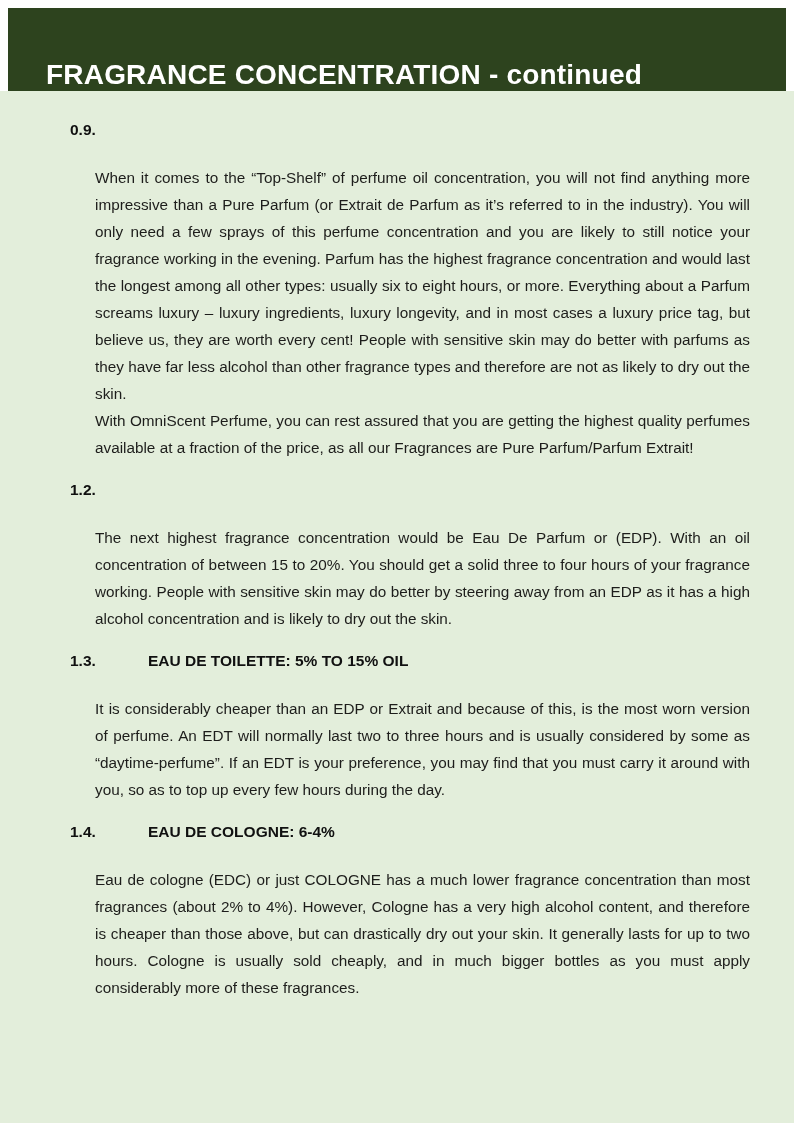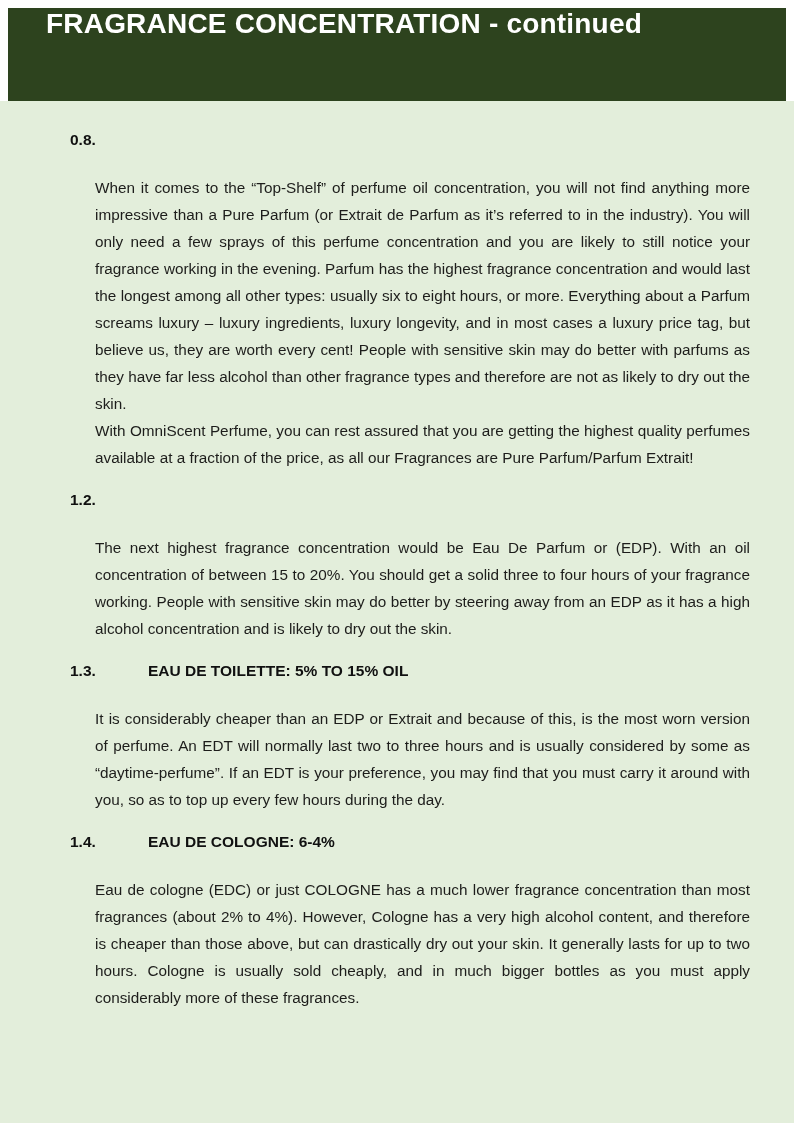--- a/index.html
+++ b/index.html
@@ -18,23 +18,23 @@
     background: var(--color-page_bg, #e3eedb);
     font-family: "Liberation Sans", sans-serif;
     -webkit-font-smoothing: antialiased;
   }
   .header-wrap {
     background: var(--color-margin_bg, #ffffff);
     padding: 8px 8px 0 8px;
   }
   .header-band {
     background: var(--color-header_bg, #2d431e);
-    height: 93px;
+    height: 83px;
     display: flex;
-    align-items: flex-start;
+    align-items: flex-end;
     padding-left: 38px;
   }
   .page-title {
     margin: 0;
     color: var(--color-title_text, #ffffff);
     font-size: 28px;
     font-weight: 700;
     letter-spacing: 0.2px;
     white-space: nowrap;
   }
@@ -72,21 +72,21 @@
   <div class="header-wrap">
     <div class="header-band">
       <h1 class="page-title">FRAGRANCE CONCENTRATION - continued</h1>
     </div>
   </div>
 
   <div class="content">
 
     <section class="sec">
       <div class="sec-head">
-        <span class="sec-num">0.8.</span>
+        <span class="sec-num">0.9.</span>
       </div>
       <p class="body-text">When it comes to the “Top-Shelf” of perfume oil concentration, you will not find anything more impressive than a Pure Parfum (or Extrait de Parfum as it’s referred to in the industry).  You will only need a few sprays of this perfume concentration and you are likely to still notice your fragrance working in the evening. Parfum has the highest fragrance concentration and would last the longest among all other types: usually six to eight hours, or more. Everything about a Parfum screams luxury – luxury ingredients, luxury longevity, and in most cases a luxury price tag, but believe us, they are worth every cent! People with sensitive skin may do better with parfums as they have far less alcohol than other fragrance types and therefore are not as likely to dry out the skin.</p>
       <p class="body-text">With OmniScent Perfume, you can rest assured that you are getting the highest quality perfumes available at a fraction of the price, as all our Fragrances are Pure Parfum/Parfum Extrait!</p>
     </section>
 
     <section class="sec">
       <div class="sec-head">
         <span class="sec-num">1.2.</span>
       </div>
       <p class="body-text">The next highest fragrance concentration would be Eau De Parfum or (EDP). With an oil concentration of between 15 to 20%. You should get a solid three to four hours of your fragrance working. People with sensitive skin may do better by steering away from an EDP as it has a high alcohol concentration and is likely to dry out the skin.</p>

